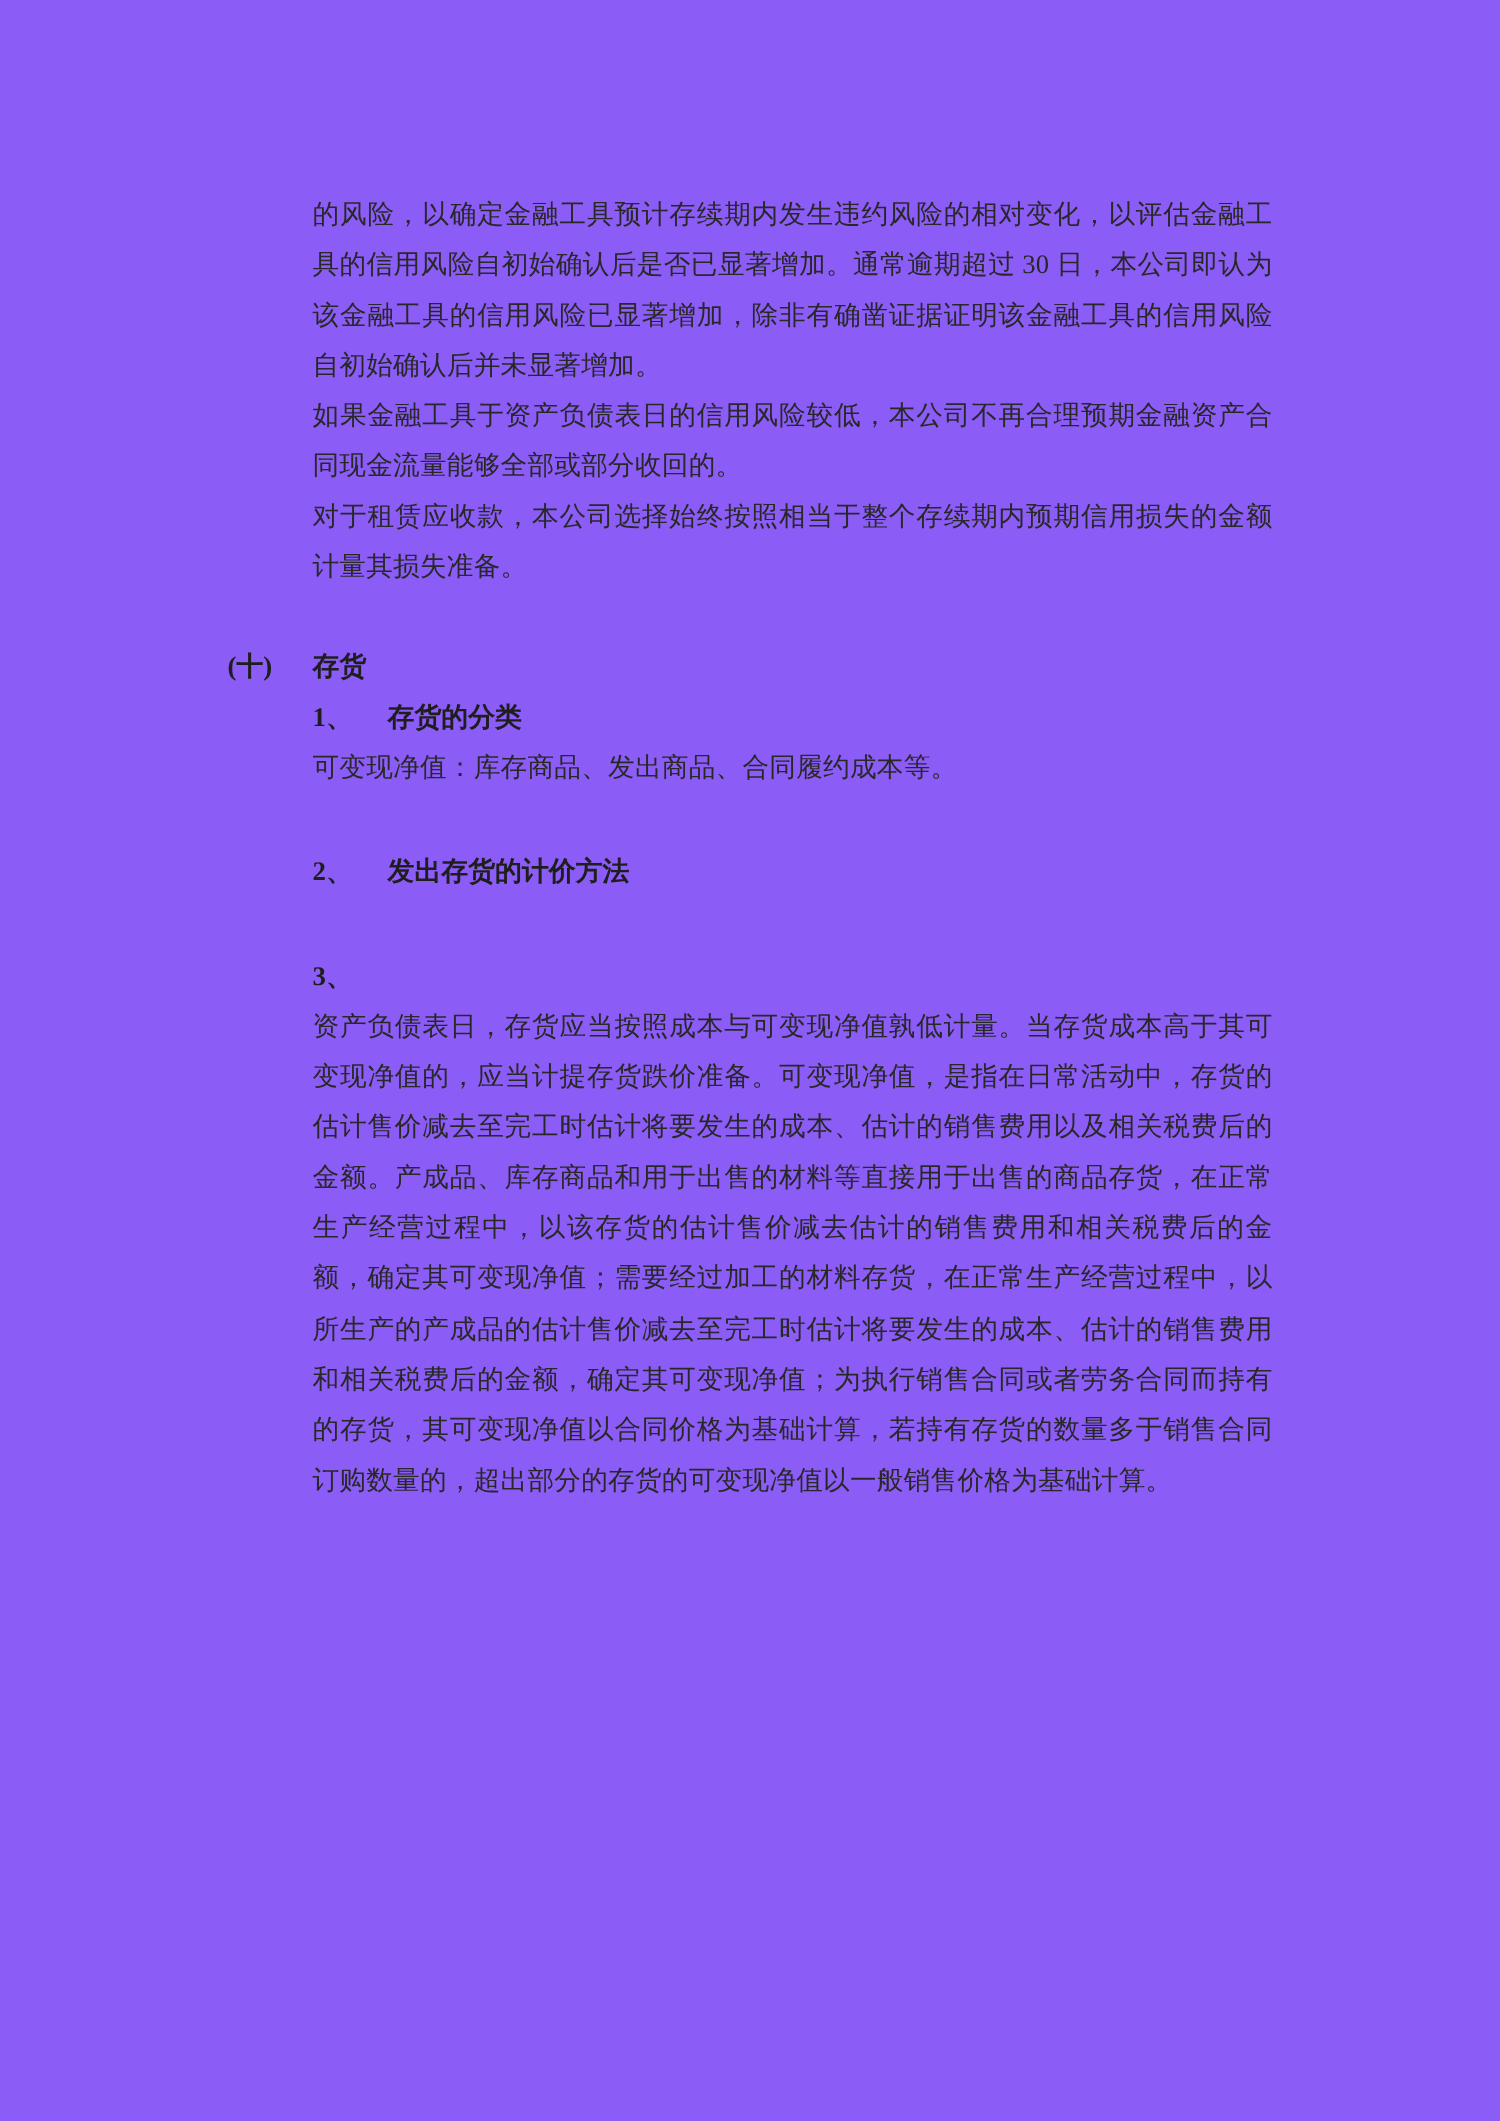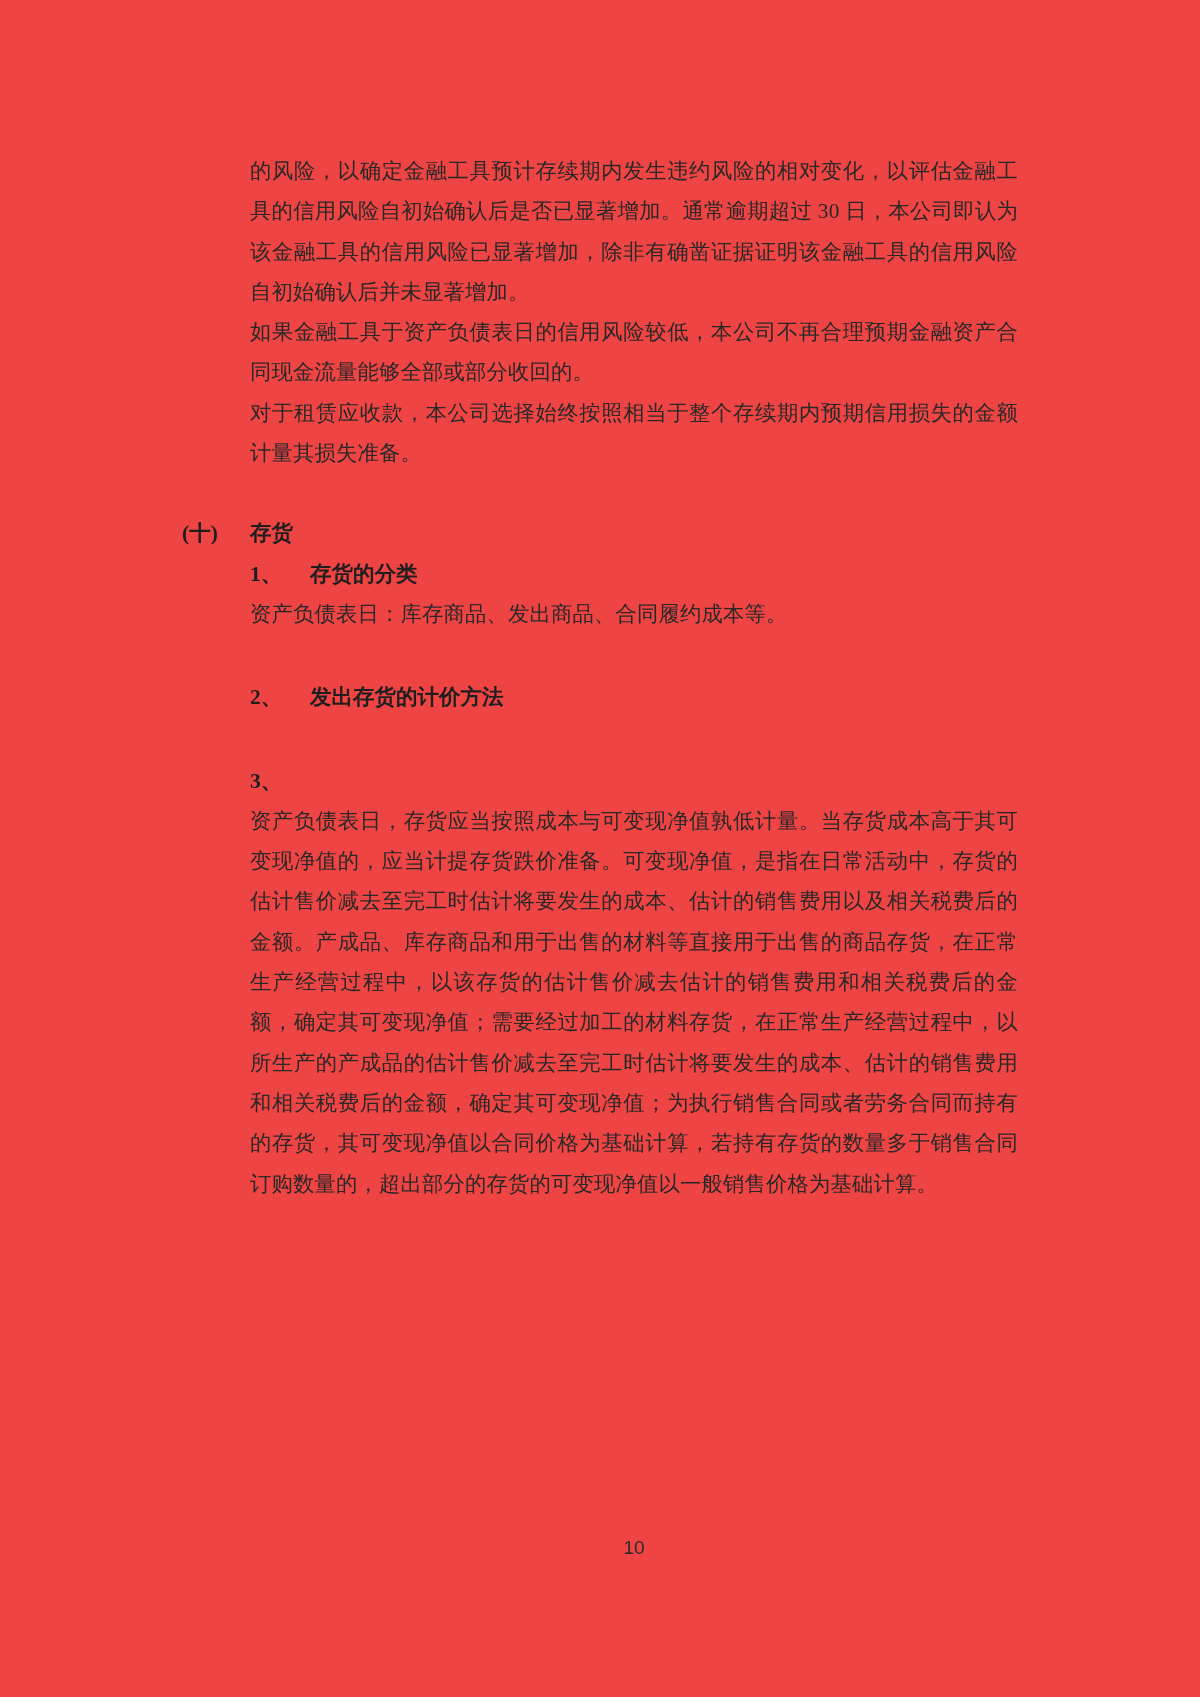--- a/index.html
+++ b/index.html
@@ -4,21 +4,21 @@
 <style>
   html, body {
     margin: 0;
     padding: 0;
     background: #ffffff;
   }
   .page {
     position: relative;
     width: 1200px;
     height: 1697px;
-    background: #ef4444;
+    background: #8b5cf6;
     font-family: "Liberation Serif", "DejaVu Serif", serif;
     color: #282828;
     overflow: hidden;
   }
   .text-col {
     position: absolute;
     left: 250px;
     top: 151px;
     width: 768px;
   }
@@ -89,28 +89,27 @@
 
     <div class="section-head">
       <span class="marker">(十)</span>
       <span class="sec-title">存货</span>
     </div>
 
     <div class="sub-head">
       <span class="sub-num">1、</span>
       <span class="sub-title">存货的分类</span>
     </div>
-    <p class="para">资产负债表日：库存商品、发出商品、合同履约成本等。</p>
+    <p class="para">可变现净值：库存商品、发出商品、合同履约成本等。</p>
 
     <div class="sub-head gap">
       <span class="sub-num">2、</span>
       <span class="sub-title">发出存货的计价方法</span>
     </div>
 
     <div class="sub-head gap">
       <span class="sub-num">3、</span>
     </div>
     <p class="para">资产负债表日，存货应当按照成本与可变现净值孰低计量。当存货成本高于其可变现净值的，应当计提存货跌价准备。可变现净值，是指在日常活动中，存货的估计售价减去至完工时估计将要发生的成本、估计的销售费用以及相关税费后的金额。产成品、库存商品和用于出售的材料等直接用于出售的商品存货，在正常生产经营过程中，以该存货的估计售价减去估计的销售费用和相关税费后的金额，确定其可变现净值；需要经过加工的材料存货，在正常生产经营过程中，以所生产的产成品的估计售价减去至完工时估计将要发生的成本、估计的销售费用和相关税费后的金额，确定其可变现净值；为执行销售合同或者劳务合同而持有的存货，其可变现净值以合同价格为基础计算，若持有存货的数量多于销售合同订购数量的，超出部分的存货的可变现净值以一般销售价格为基础计算。</p>
 
   </div>
 
-  <div class="page-number">10</div>
 </div>
 
 </body></html>

